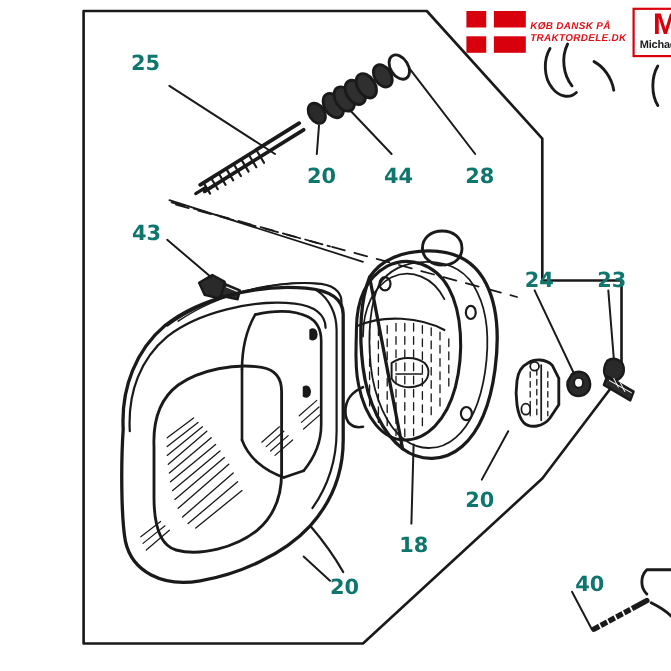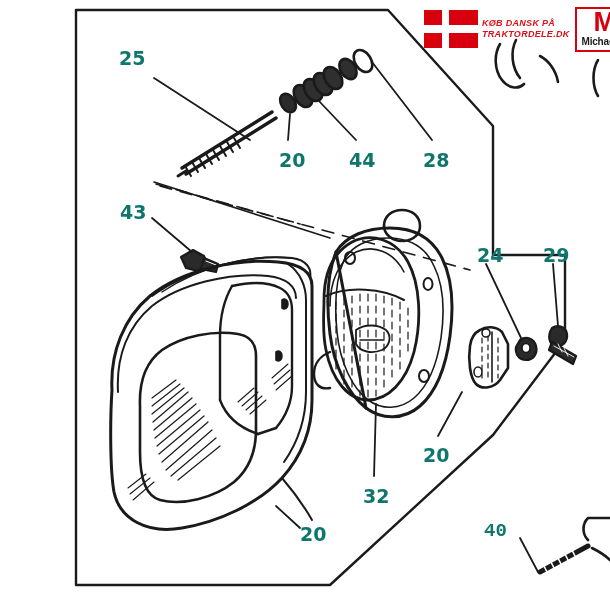--- a/index.html
+++ b/index.html
@@ -381,20 +381,20 @@
     </div>
   </div>
 
   <div id="callout-layer">
       <div class="callout" style="left: 119px; top: 46px;">25</div>
       <div class="callout" style="left: 279px; top: 148px;">20</div>
       <div class="callout" style="left: 349px; top: 148px;">44</div>
       <div class="callout" style="left: 423px; top: 148px;">28</div>
       <div class="callout" style="left: 120px; top: 200px;">43</div>
       <div class="callout" style="left: 477px; top: 243px; text-align: right;">24</div>
-      <div class="callout" style="left: 543px; top: 243px;">29</div>
+      <div class="callout" style="left: 543px; top: 243px;">23</div>
       <div class="callout" style="left: 423px; top: 443px;">20</div>
-      <div class="callout" style="left: 363px; top: 484px;">32</div>
+      <div class="callout" style="left: 363px; top: 484px;">18</div>
       <div class="callout" style="left: 300px; top: 522px;">20</div>
-      <div class="callout" style="left: 484px; top: 519px; font-family: Liberation Mono, monospace;">40</div>
+      <div class="callout" style="left: 523px; top: 519px;">40</div>
     </div>
 
 </div>
 
 </body></html>

